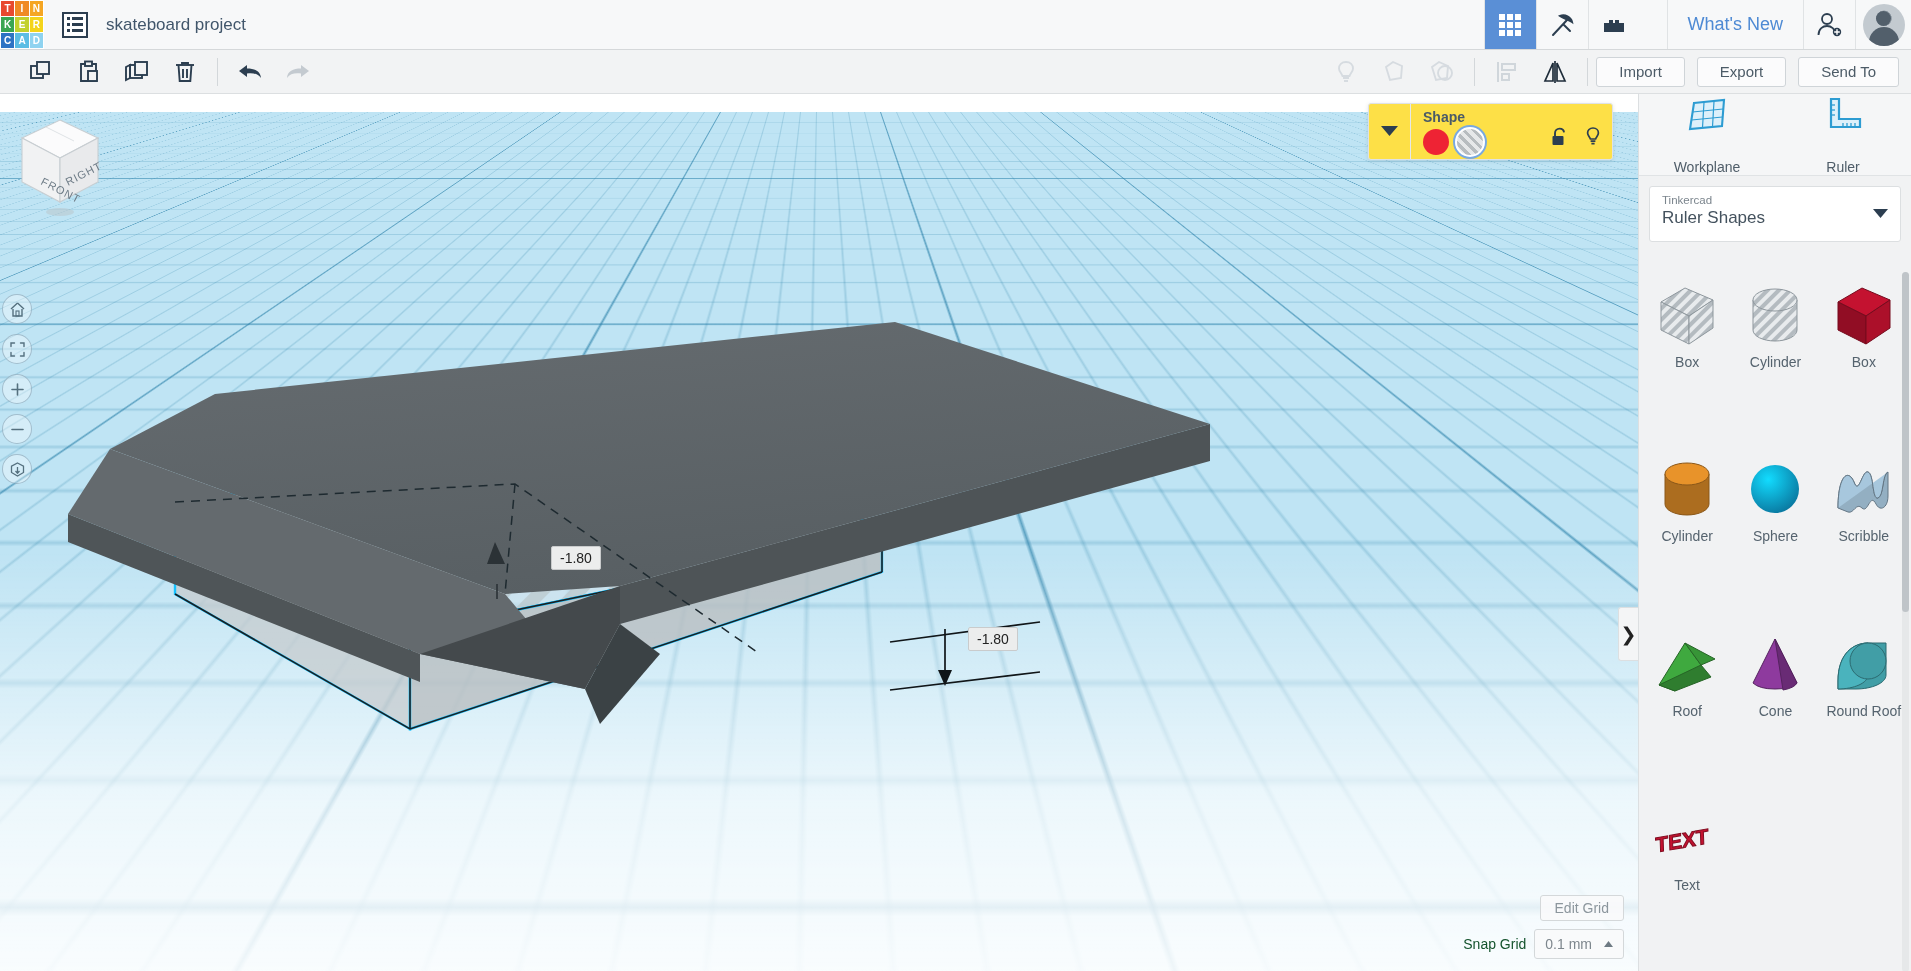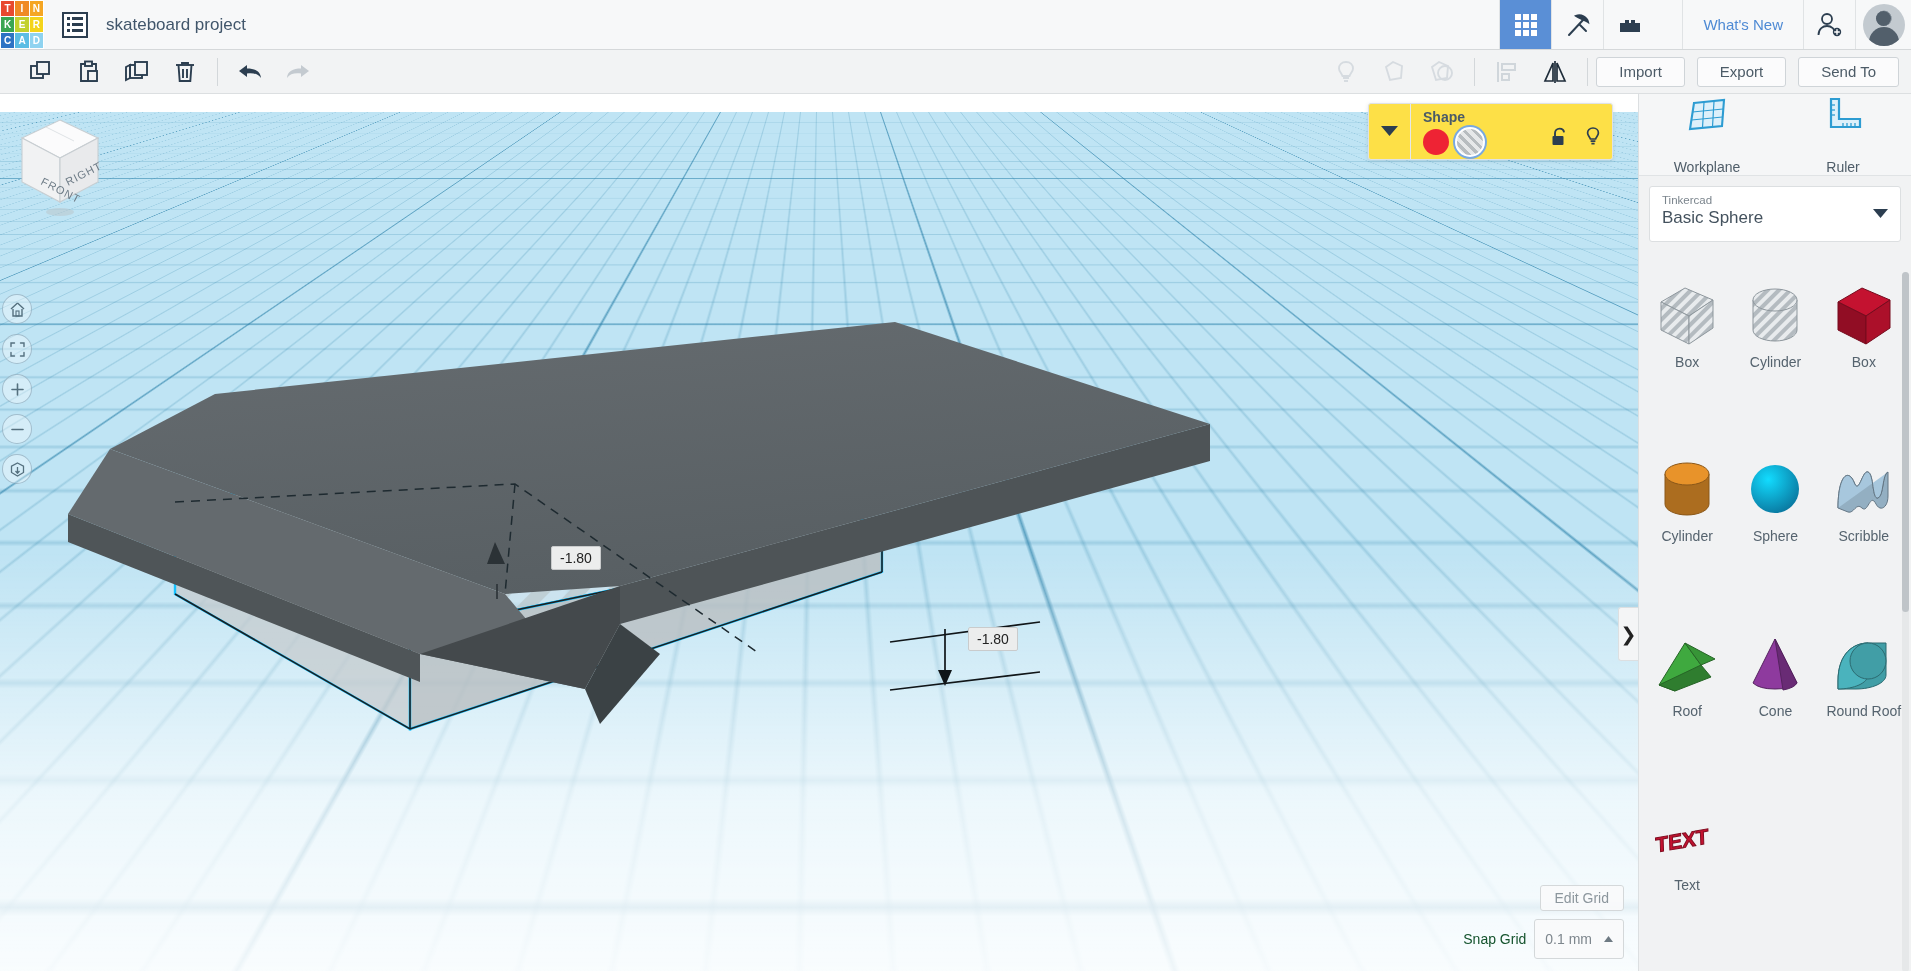--- a/index.html
+++ b/index.html
@@ -59,21 +59,21 @@
     width: 52px; height: 49px;
     display: flex; align-items: center; justify-content: center;
     border-left: 1px solid #e0e3e5;
     background: transparent; flex: none;
   }
   .hdr-btn.active { background: #5a8fd6; }
   .hdr-text {
     padding: 8px 20px; height: 49px;
     display: flex; align-items: center;
     border-left: 1px solid #e0e3e5;
-    color: #4e8ad4; font-size: 15px; white-space: nowrap; flex: none; margin-left: 27px;
+    color: #4e8ad4; font-size: 18px; white-space: nowrap; flex: none; margin-left: 27px;
   }
   .avatar-wrap {
     width: 56px; height: 49px;
     display: flex; align-items: center; justify-content: center;
     border-left: 1px solid #e0e3e5; flex: none;
   }
   .avatar {
     width: 42px; height: 42px; border-radius: 50%;
     background: radial-gradient(circle at 50% 34%, #9aa4ad 0 22%, #c3cad0 23% 100%);
     position: relative; overflow: hidden;
@@ -205,21 +205,21 @@
   }
   .edit-grid-btn {
     height: 26px; padding: 0 14px;
     border: 1px solid #d4d8da; border-radius: 3px;
     background: rgba(250,250,251,0.9); color: #8c969d; font-size: 14px;
     display: flex; align-items: center;
   }
   .snap-row { display: flex; align-items: center; gap: 8px; }
   .snap-label { font-size: 14px; color: #14532d; }
   .snap-select {
-    height: 40px; padding: 0 10px;
+    height: 30px; padding: 0 10px;
     border: 1px solid #d4d8da; border-radius: 3px;
     background: rgba(250,250,251,0.9); color: #7d868d; font-size: 14px;
     display: flex; align-items: center; gap: 12px;
   }
 
   
   .shape-panel {
     position: absolute; top: 103px; left: 1368px;
     width: 245px; height: 57px;
     background: #fde047; border: 1px solid #dfe2e4;
@@ -697,21 +697,21 @@
             <line x1="11" y1="15" x2="15" y2="15"></line>
             <line x1="11" y1="20" x2="15" y2="20"></line>
           </g>
         </svg>
         <div class="sb-tool-label">Ruler</div>
       </div>
     </div>
 
     <div class="sb-dropdown">
       <div class="sb-dd-small">Tinkercad</div>
-      <div class="sb-dd-main">Basic Sphere</div>
+      <div class="sb-dd-main">Ruler Shapes</div>
       <div class="sb-dd-caret">
         <svg width="15" height="10" viewBox="0 0 15 10">
             <polygon points="0,0 15,0 7.5,9" fill="#2c3e50"></polygon>
           </svg>
       </div>
     </div>
 
     <div class="shape-grid" id="shape-grid">
         <div class="shape-cell">
           <div class="shape-thumb">

